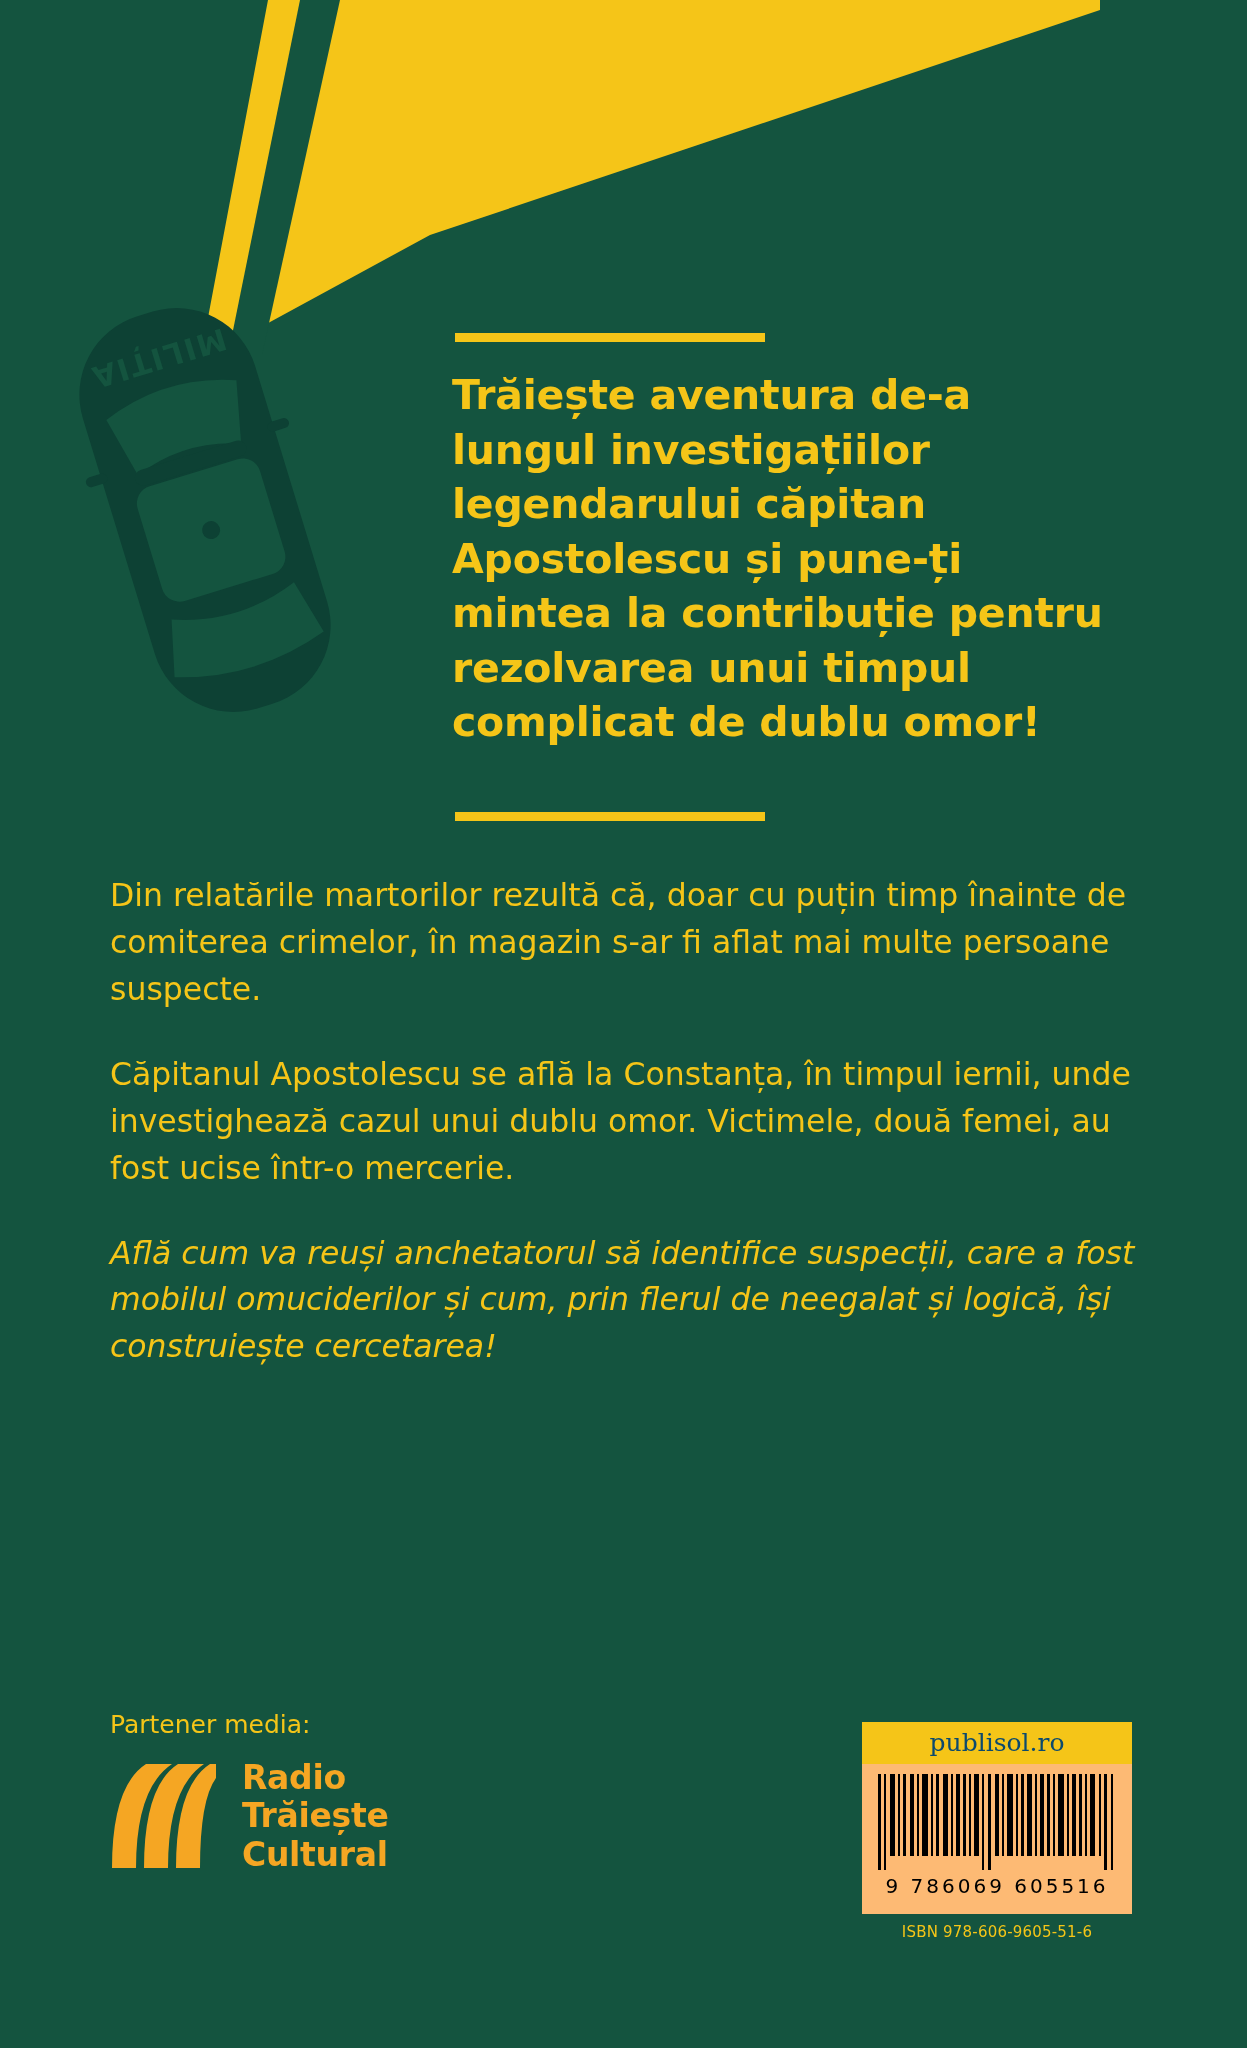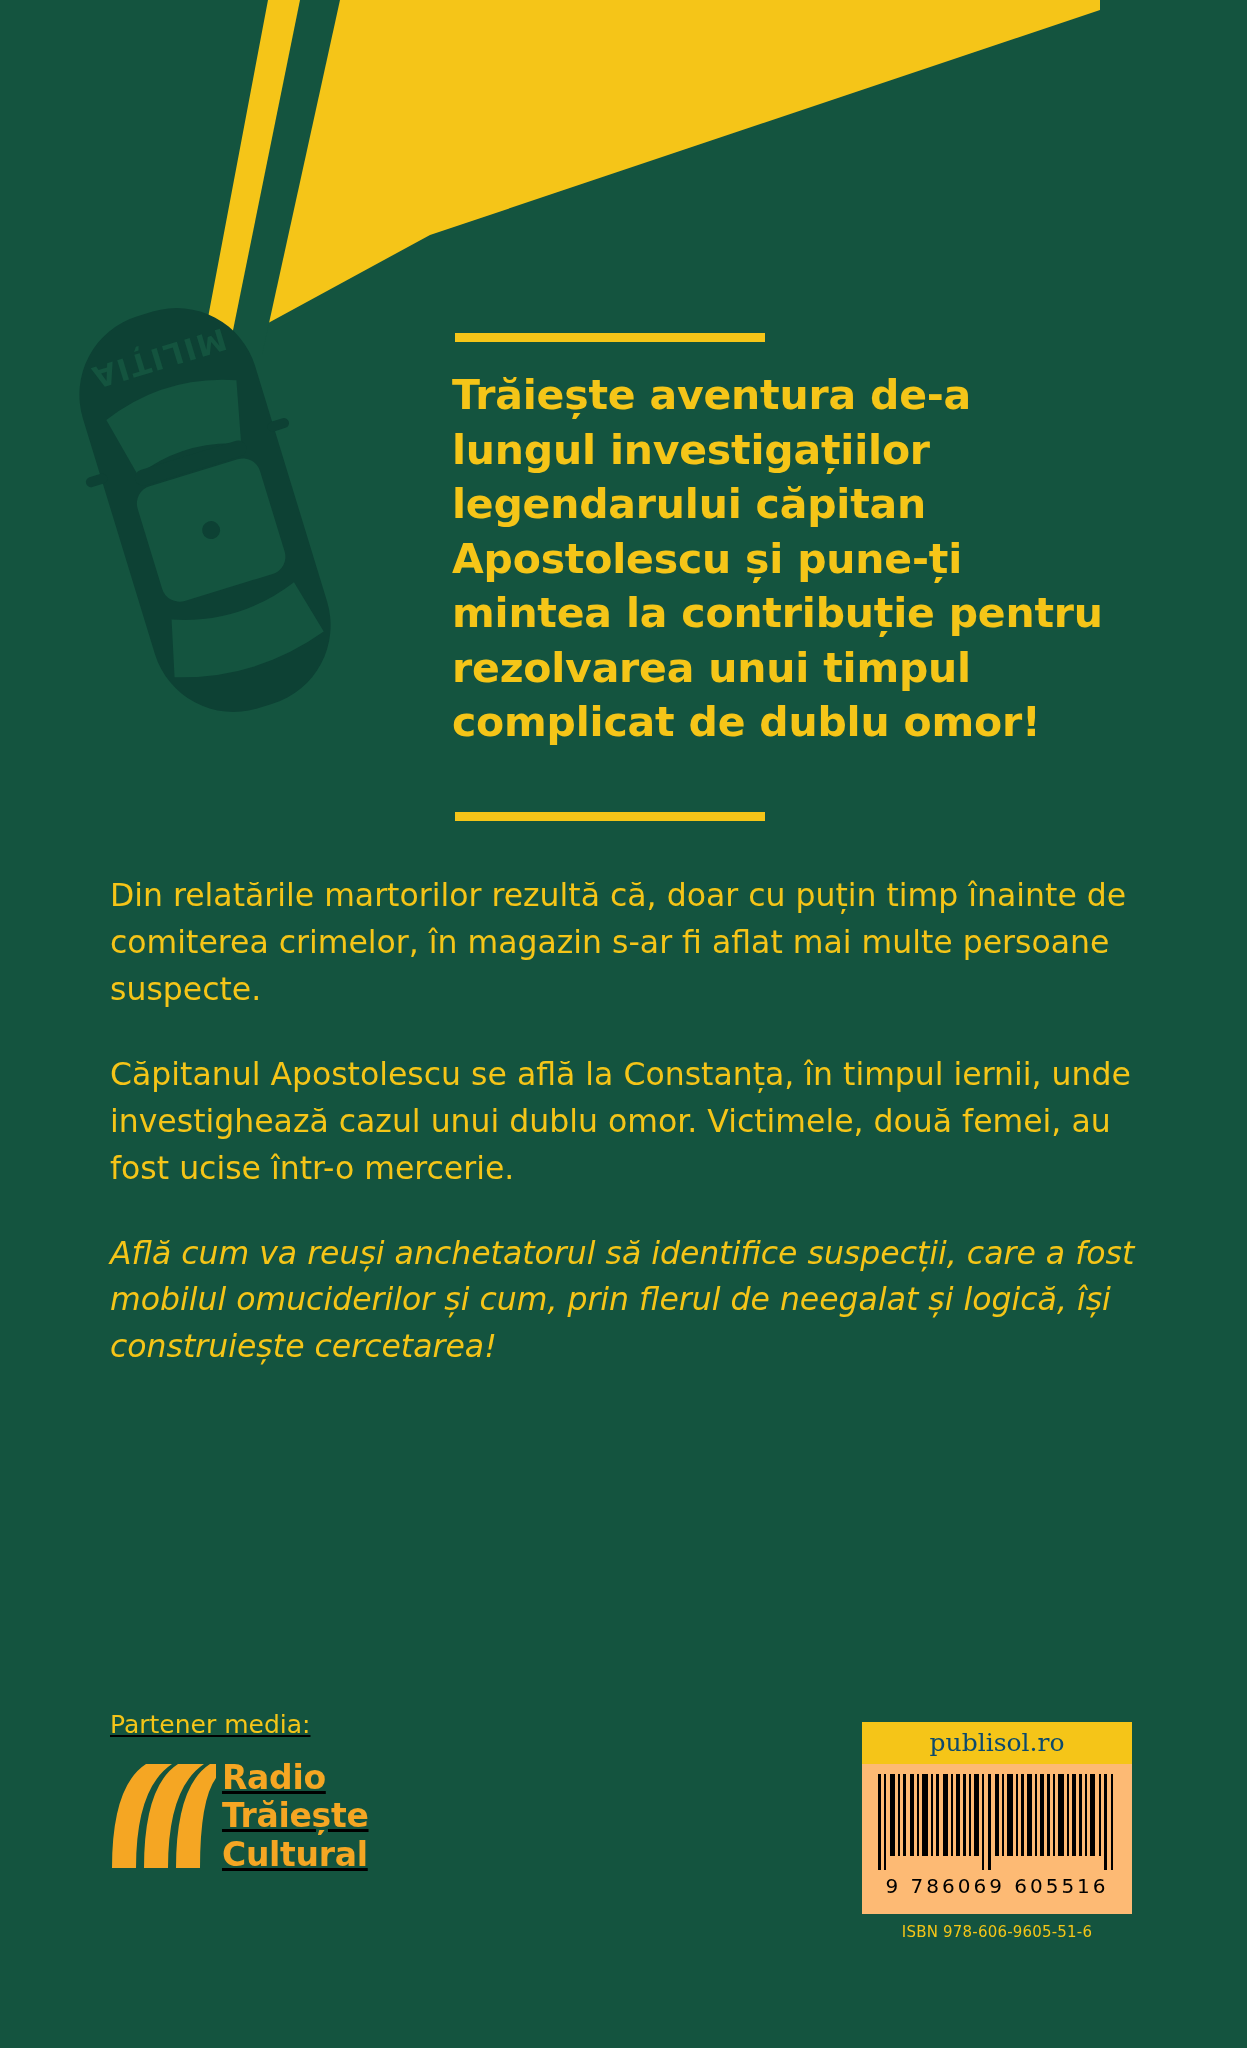--- a/index.html
+++ b/index.html
@@ -70,32 +70,31 @@
   }
   .body-copy p { margin: 0 0 38px 0; }
   .body-copy p:last-child { margin-bottom: 0; font-style: italic; }
 
   
   .partner {
     position: absolute;
     left: 110px;
     top: 1710px;
     width: 420px;
-    text-decoration: underline;
   }
   .partner-label {
     color: #f5c518;
     font-size: 25px;
     font-weight: 400;
     margin-bottom: 20px;
   }
   .partner-logo {
     display: flex;
     align-items: center;
-    gap: 6px;
+    gap: 26px;
   }
   .partner-bars { flex: none; }
   .partner-name {
     color: #f5a623;
     font-size: 33px;
     font-weight: 700;
     line-height: 1.16;
     letter-spacing: -0.3px;
   }
 

